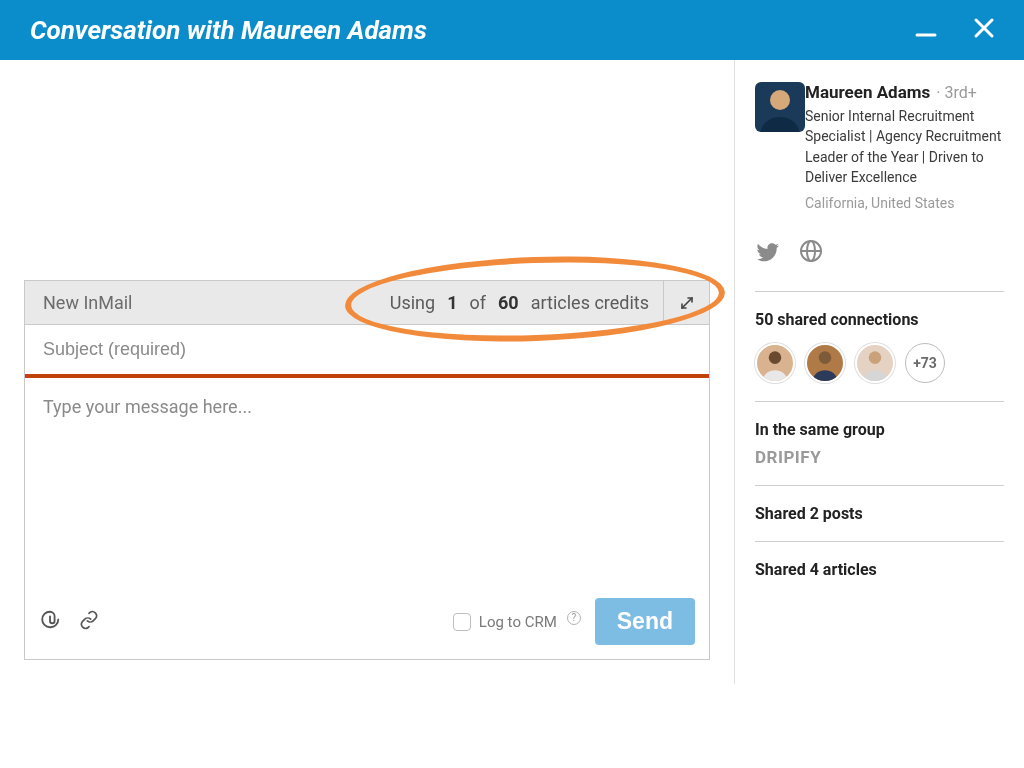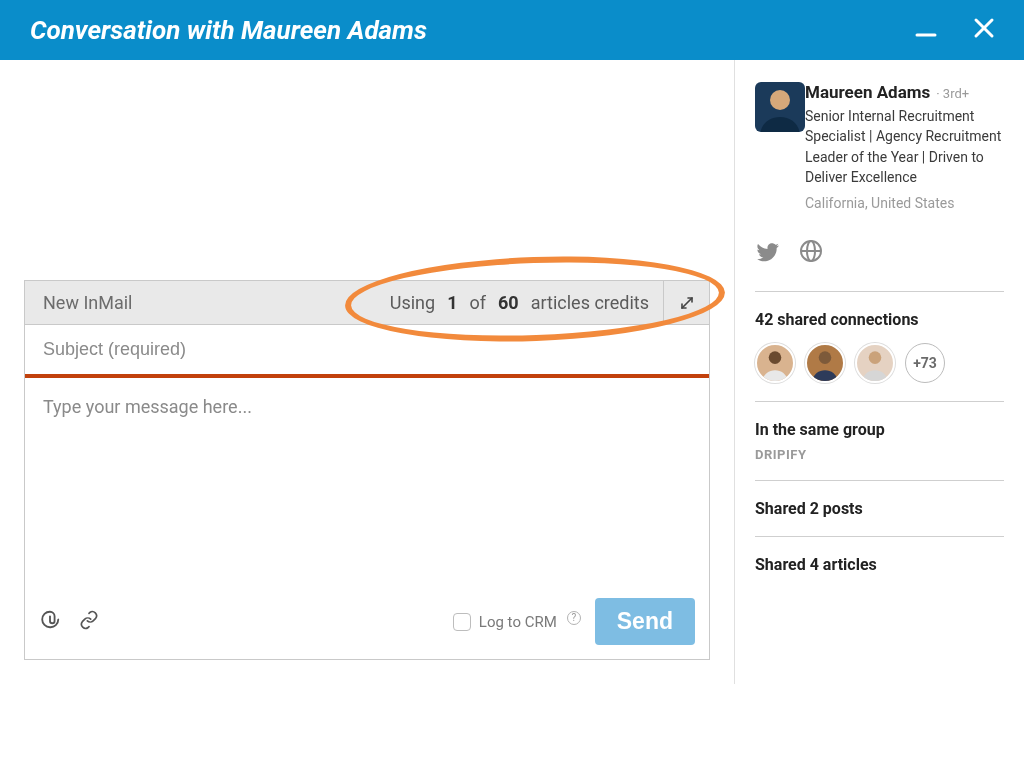--- a/index.html
+++ b/index.html
@@ -33,28 +33,28 @@
   .log-crm { display:flex; align-items:center; gap:8px; color:#7a7a7a; font-size:15px; }
   .cbx { width:18px; height:18px; border:1.5px solid #bdbdbd; border-radius:4px; background:#fff; }
   .qmark { width:14px; height:14px; border:1px solid #b3b3b3; border-radius:50%; display:inline-flex; align-items:center; justify-content:center; font-size:10px; color:#9a9a9a; margin-left:2px; position:relative; top:-4px;}
   .send-btn { background:#7ebde3; color:#fff; font-weight:700; font-size:23px; border:none; border-radius:4px; padding:10px 22px; }
   .highlight-ellipse { position:absolute; pointer-events:none; border:6px solid #f28a3c; border-radius:50%; width:380px; height:84px; left:320px; top:-24px; transform: rotate(-2deg);}
   .right-pane { width:290px; border-left:1px solid #e0e0e0; padding: 22px 20px 0 20px; display:flex; flex-direction:column; gap:0; overflow:hidden; }
   .profile-top { display:flex; }
   .avatar-md { width:50px; height:50px; border-radius:6px; background:#1b3a5a; flex-shrink:0; overflow:hidden; display:flex; align-items:center; justify-content:center;}
   .profile-name-row { display:flex; align-items:baseline; gap:6px; flex-wrap:wrap;}
   .profile-name { font-weight:700; font-size:17px; color:#222;}
-  .profile-degree { color:#9a9a9a; font-size:13px;}
+  .profile-degree { color:#9a9a9a; font-size:16px;}
   .profile-headline { color:#3b3b3b; font-size:14px; margin-top:4px; line-height:1.45;}
   .profile-location { color:#9a9a9a; font-size:14px; margin-top:8px;}
   .social-row { display:flex; gap:18px; margin-top:28px; color:#8b8b8b; }
   .section-divider { border-top:1px solid #cfcfcf; margin-top:22px; }
   .section { padding:18px 0 18px 0; border-bottom:1px solid #cfcfcf; }
   .section-title { font-weight:700; font-size:16px; color:#222; }
-  .section-sub { color:#9a9a9a; font-size:13px; font-weight:700; letter-spacing:0.5px; margin-top:8px; }
+  .section-sub { color:#9a9a9a; font-size:17px; font-weight:700; letter-spacing:0.5px; margin-top:8px; }
   .conn-row { display:flex; gap:10px; margin-top:14px; align-items:center;}
   .conn-avatar { width:40px; height:40px; border-radius:50%; border:2px solid #fff; box-shadow:0 0 0 1px #ddd; overflow:hidden; display:flex; align-items:center; justify-content:center; font-size:10px;}
   .conn-avatar.a1{background:#d9b38f;} .conn-avatar.a2{background:#b07a46;} .conn-avatar.a3{background:#e5d2c2;}
   .conn-more { width:40px; height:40px; border-radius:50%; border:1.5px solid #bcbcbc; display:flex; align-items:center; justify-content:center; font-weight:700; color:#6b6b6b; font-size:14px;}
   .person-svg{width:100%;height:100%;}
 </style>
 </head>
 <body>
 
 <div class="window">
@@ -166,21 +166,21 @@
               <circle cx="12" cy="12" r="10"></circle>
               <ellipse cx="12" cy="12" rx="4" ry="10"></ellipse>
               <line x1="2" y1="12" x2="22" y2="12"></line>
             </svg>
         </span>
       </div>
 
       <div class="section-divider"></div>
 
       <div class="section">
-        <div class="section-title">42 shared connections</div>
+        <div class="section-title">50 shared connections</div>
         <div class="conn-row">
           <div class="conn-avatar a1">
               <svg class="person-svg" viewBox="0 0 40 40">
                 <circle cx="20" cy="14" r="7" fill="#6a4a2f"></circle>
                 <path d="M5 44c0-10 7-16 15-16s15 6 15 16" fill="#e8e8e8"></path>
               </svg>
             </div>
           <div class="conn-avatar a2">
               <svg class="person-svg" viewBox="0 0 40 40">
                 <circle cx="20" cy="14" r="7" fill="#7d5a3a"></circle>

